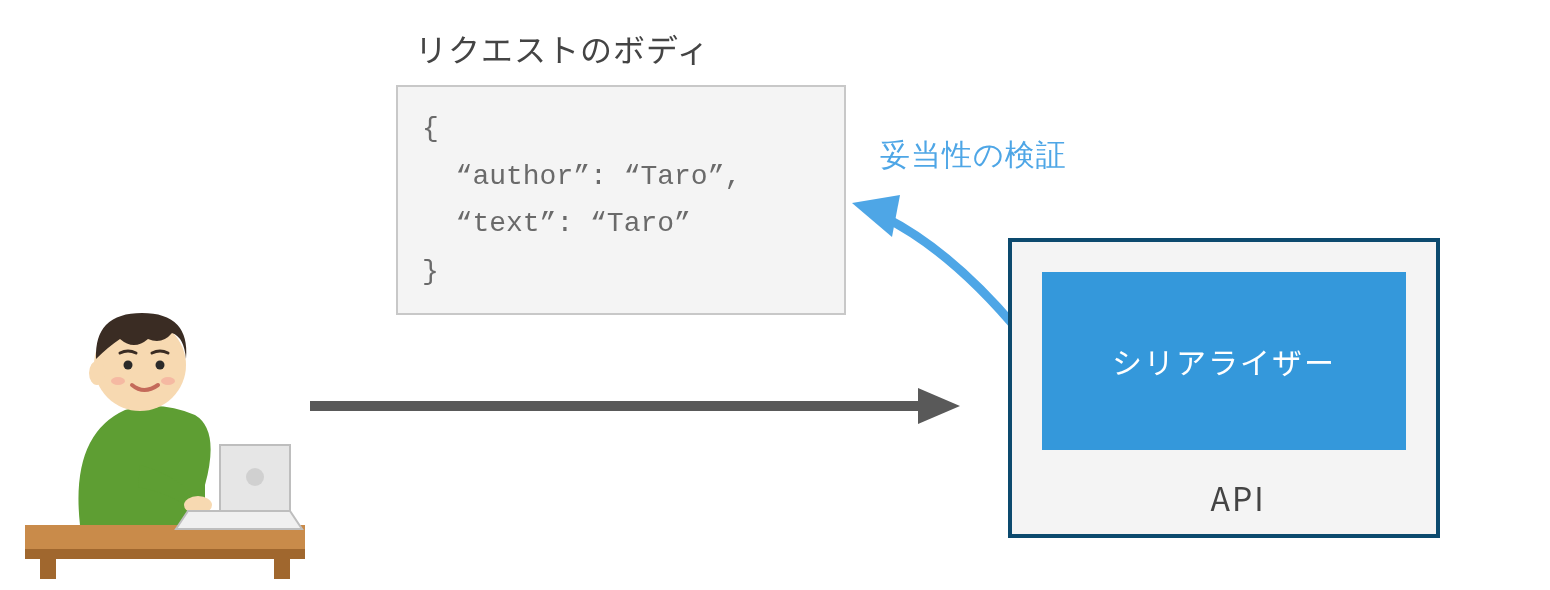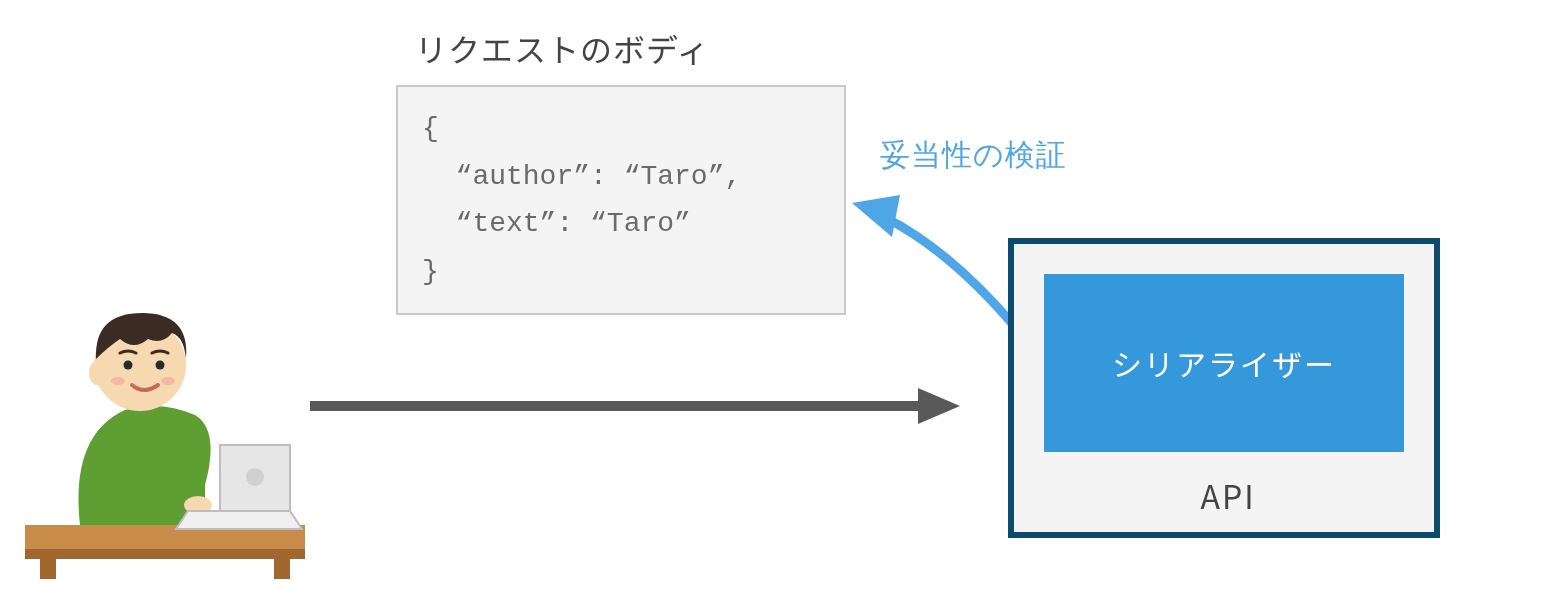--- a/index.html
+++ b/index.html
@@ -87,26 +87,26 @@
   .curve-arrow svg { width: 100%; height: 100%; display: block; }
 
   
   .api-box {
     position: absolute;
     left: 1008px;
     top: 238px;
     width: 432px;
     height: 300px;
     background: #F4F4F4;
-    border: 6px solid #0c4a6e;
+    border: 4px solid #0c4a6e;
     box-sizing: border-box;
   }
   .api-label {
     position: absolute;
-    left: 4px;
+    left: 14px;
     bottom: 14px;
     width: 100%;
     text-align: center;
     font-size: 32px;
     color: #444;
     letter-spacing: 2px;
   }
 
   
   .serializer-box {

